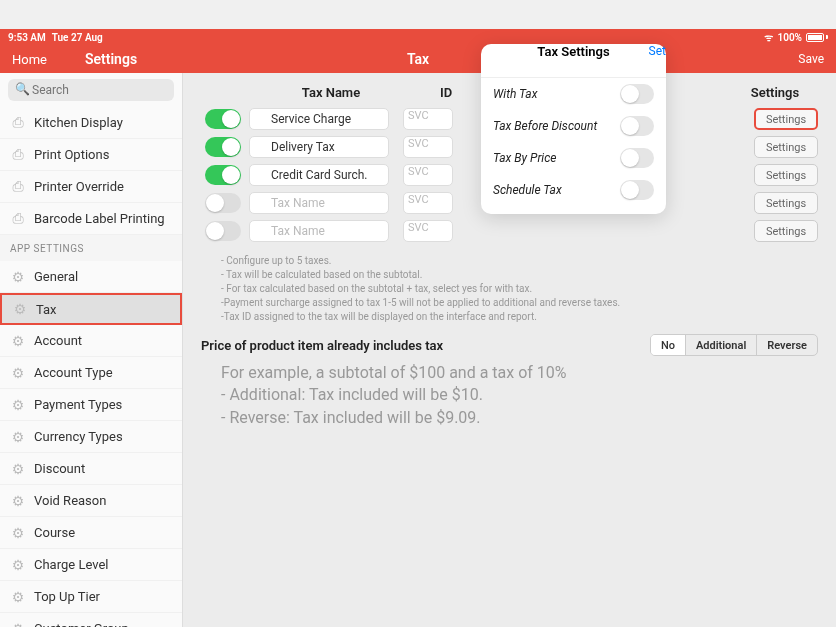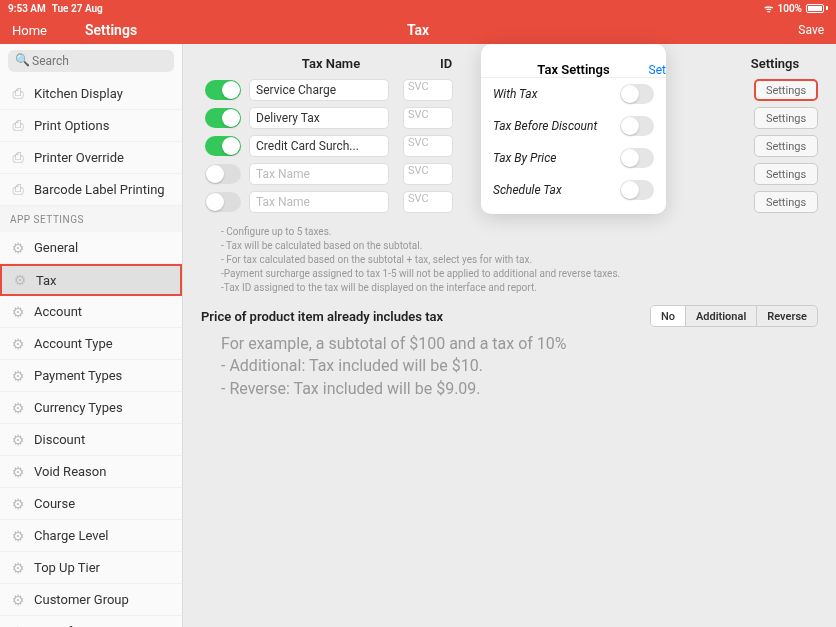--- a/index.html
+++ b/index.html
@@ -1,17 +1,17 @@
 <!DOCTYPE html>
 <html><head>
 <meta charset="utf-8">
 <style>
 * { margin:0; padding:0; box-sizing:border-box; font-family:-apple-system,BlinkMacSystemFont,"Segoe UI",Roboto,sans-serif; }
 body { background:#f0f0f0; width:836px; height:627px; overflow:hidden; position:relative; }
-.status-bar { background:#e84c3d; height:16px; display:flex; justify-content:space-between; align-items:center; padding:0 8px; color:#fff; font-size:10px; font-weight:600; }
+.status-bar { background:#e84c3d; height:16px; display:flex; justify-content:space-between; align-items:center; padding:0 8px; color:#fff; font-size:10px; font-weight:600;margin-top:29px; }
 .status-left { display:flex; gap:6px; }
 .status-right { display:flex; gap:4px; align-items:center; }
 .header { background:#e84c3d; height:28px; display:flex; align-items:center; padding:0 12px; color:#fff; position:relative;text-align:right; }
 .header .home { font-size:13px; }
 .header .title { font-size:14px; font-weight:600; margin-left:38px; }
 .header .page-label { position:absolute; left:50%; transform:translateX(-50%); font-size:14px; font-weight:600; }
 .header .save { margin-left:auto; font-size:12px; }
 .main { display:flex; height:calc(627px - 44px); }
 .sidebar { width:183px; background:#fafafa; border-right:1px solid #ddd; overflow:hidden; display:flex; flex-direction:column; }
 .search-wrap { padding:6px 8px; }
@@ -28,36 +28,36 @@
 .tax-table-head { display:flex; font-size:13px; font-weight:600; color:#222; margin-bottom:6px; padding:0 4px; }
 .col-toggle { width:46px; }
 .col-name { width:160px; text-align:center; }
 .col-id { width:70px; text-align:center; }
 .col-settings { width:78px; text-align:center; margin-left:auto; }
 .tax-row { display:flex; align-items:center; height:26px; margin-bottom:2px; }
 .toggle { width:36px; height:20px; border-radius:10px; background:#ddd; position:relative; margin-left:4px; }
 .toggle.on { background:#34c759; }
 .toggle .knob { width:18px; height:18px; background:#fff; border-radius:50%; position:absolute; top:1px; left:1px; box-shadow:0 1px 2px rgba(0,0,0,.2); }
 .toggle.on .knob { left:17px; }
-.tax-name-input { width:140px; height:22px; border:1px solid #ddd; border-radius:5px; background:#fff; padding:0 6px; font-size:12px; color:#333; margin-left:8px; }
+.tax-name-input { width:140px; height:22px; border:1px solid #ddd; border-radius:5px; background:#fff; padding:0 21px; font-size:12px; color:#333; margin-left:8px; }
 .tax-name-input.empty { color:#bbb; }
 .tax-id-input { width:50px; height:22px; border:1px solid #ddd; border-radius:5px; background:#fff; padding:0 4px; font-size:11px; color:#bbb; margin-left:14px; overflow:hidden; }
 .settings-btn { margin-left:auto; width:64px; height:22px; border:1px solid #ccc; border-radius:5px; background:#f7f7f7; font-size:11px; color:#666; display:flex; align-items:center; justify-content:center; cursor:pointer; }
 .settings-btn.hl { border:2px solid #e84c3d; }
 .help-text { margin-top:10px; font-size:10px; color:#999; padding-left:20px; }
 .help-text div { line-height:1.4; }
 .section-title { font-size:13px; font-weight:600; color:#222; margin-top:10px; display:flex; align-items:center; justify-content:space-between; }
 .seg { display:flex; border:1px solid #ccc; border-radius:5px; overflow:hidden; height:22px; }
 .seg div { padding:0 10px; font-size:11px; display:flex; align-items:center; color:#333; border-right:1px solid #ccc; cursor:pointer; }
 .seg div:last-child { border-right:none; }
 .seg div.sel { background:#fff; font-weight:500; }
 .example { margin-top:6px; font-size:16px; color:#999; padding-left:20px; }
 .example div { line-height:1.4; }
 .popup { position:absolute; top:44px; left:481px; width:185px; background:#fff; border-radius:10px; box-shadow:0 4px 20px rgba(0,0,0,.15); z-index:10; padding-bottom:8px; }
-.popup-head { display:flex; align-items:flex-end; justify-content:center; height:34px; position:relative; border-bottom:1px solid #eee; }
+.popup-head { display:flex; align-items:flex-start; justify-content:center; height:34px; position:relative; border-bottom:1px solid #eee; }
 .popup-title { font-size:13px; font-weight:600; }
 .popup-set { position:absolute; right:0; font-size:12px; color:#007aff; cursor:pointer; }
 .popup-row { display:flex; align-items:center; justify-content:space-between; padding:6px 12px;font-style:italic; }
 .popup-row .lbl { font-size:12px; color:#222; }
 .popup-toggle { width:34px; height:20px; border-radius:10px; background:#e5e5e5; position:relative; cursor:pointer; }
 .popup-toggle .k { width:18px; height:18px; background:#fff; border-radius:50%; position:absolute; top:1px; left:1px; box-shadow:0 1px 2px rgba(0,0,0,.2); }
 .battery { display:inline-flex; align-items:center; gap:2px; }
 .batt-body { width:18px; height:9px; border:1px solid #fff; border-radius:2px; position:relative; }
 .batt-fill { position:absolute; left:1px; top:1px; bottom:1px; right:1px; background:#fff; }
 .batt-tip { width:2px; height:4px; background:#fff; border-radius:0 1px 1px 0; }

